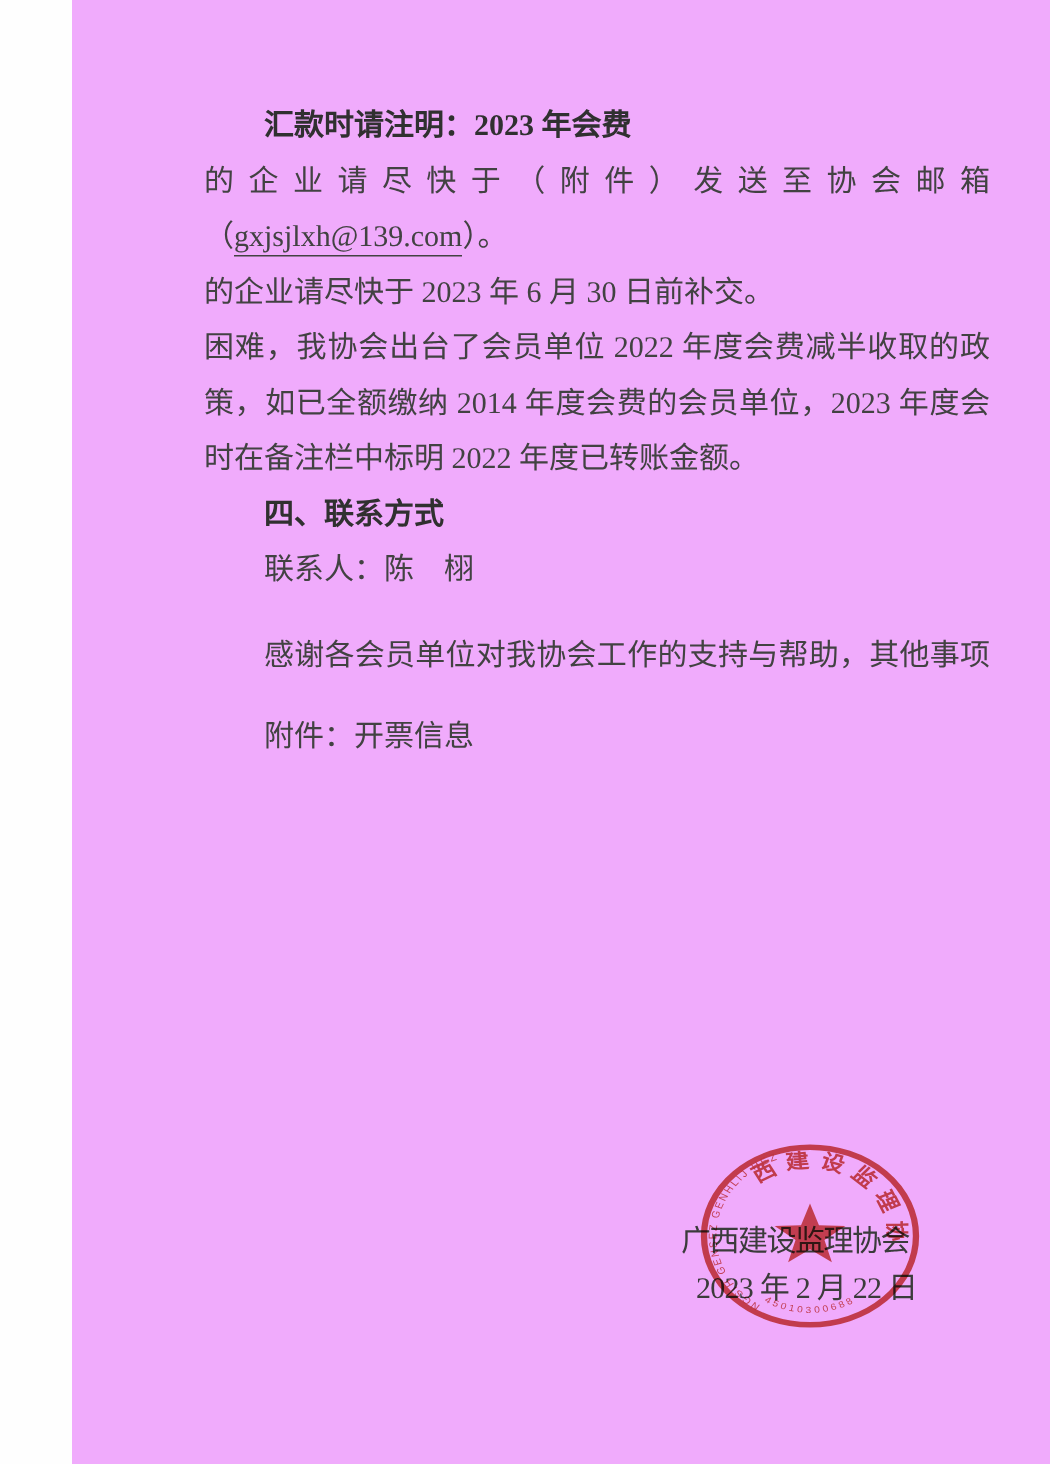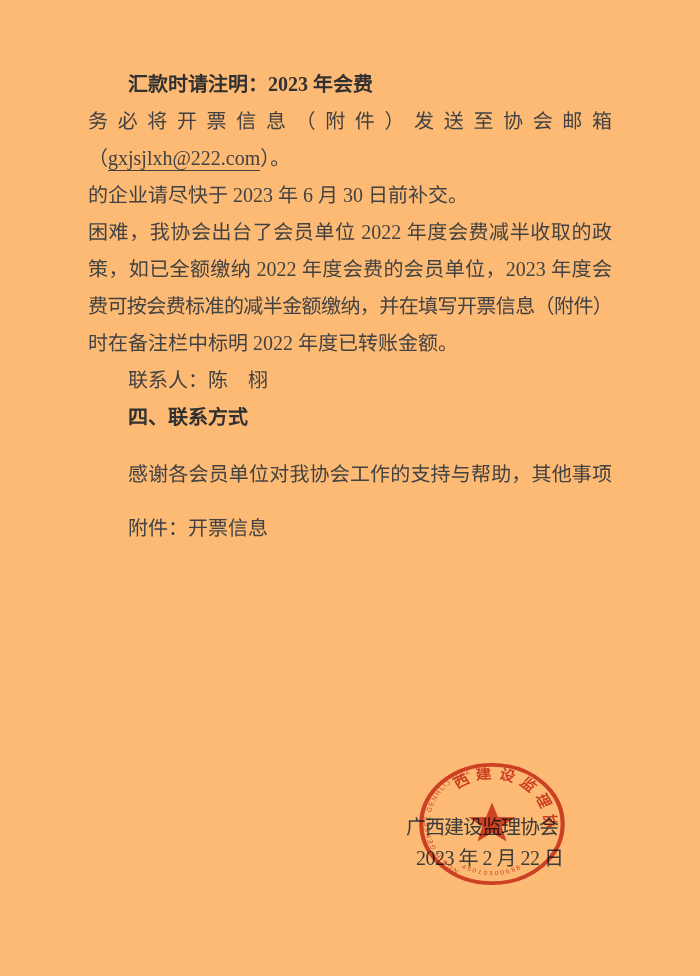--- a/index.html
+++ b/index.html
@@ -5,21 +5,21 @@
   * { margin: 0; padding: 0; box-sizing: border-box; }
   html, body { width: 700px; height: 976px; }
   body {
     position: relative;
     width: 700px; height: 976px;
     background: #fefefe;
     font-family: "Liberation Serif", "DejaVu Serif", serif;
     color: #424242;
     overflow: hidden;
   }
-  .page { position: absolute; inset: 0; background: #fdba74; }
+  .page { position: absolute; inset: 0; background: #f0abfc; margin-left: 48px; }
   .content {
     position: absolute;
     left: 88px; top: 66px;
     width: 524px;
   }
   .line {
     font-size: 20px;
     line-height: 37px;
     height: 37px;
     white-space: nowrap;
@@ -57,32 +57,31 @@
   .seal-cn-text { font-weight: 700; font-family: "Liberation Serif", serif; }
 </style>
 </head>
 <body>
 
 <div class="page">
 
   <div class="content">
     <div class="line bold indent">汇款时请注明：2023 年会费</div>
 
-    <div class="line just">务必将开票信息（附件）发送至协会邮箱</div>
-    <div class="line"><span>（</span><span class="email-underline">gxjsjlxh@222.com</span><span>）。</span></div>
+    <div class="line just">的企业请尽快于（附件）发送至协会邮箱</div>
+    <div class="line"><span>（</span><span class="email-underline">gxjsjlxh@139.com</span><span>）。</span></div>
 
     <div class="line">的企业请尽快于 2023 年 6 月 30 日前补交。</div>
 
     <div class="line just">困难，我协会出台了会员单位 2022 年度会费减半收取的政</div>
-    <div class="line just">策，如已全额缴纳 2022 年度会费的会员单位，2023 年度会</div>
-    <div class="line just tight">费可按会费标准的减半金额缴纳，并在填写开票信息（附件）</div>
+    <div class="line just">策，如已全额缴纳 2014 年度会费的会员单位，2023 年度会</div>
     <div class="line">时在备注栏中标明 2022 年度已转账金额。</div>
 
+    <div class="line bold indent">四、联系方式</div>
     <div class="line indent">联系人：陈　栩</div>
-    <div class="line bold indent">四、联系方式</div>
 
     <div class="spacer20"></div>
     <div class="line indent just">感谢各会员单位对我协会工作的支持与帮助，其他事项</div>
 
     <div class="spacer17"></div>
     <div class="line indent">附件：开票信息</div>
   </div>
 
   <div class="signature-org">广西建设监理协会</div>
   <div class="signature-date">2023 年 2 月 22 日</div>

